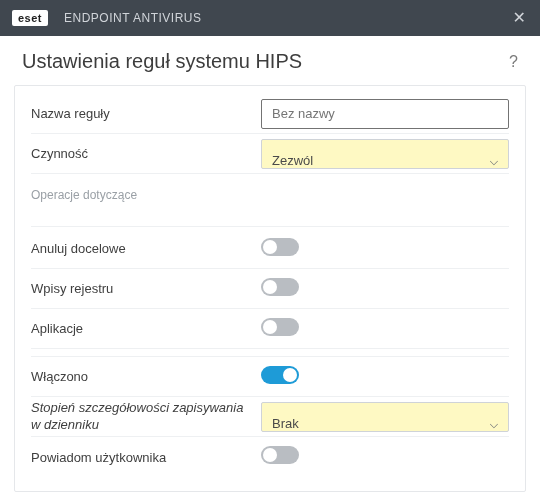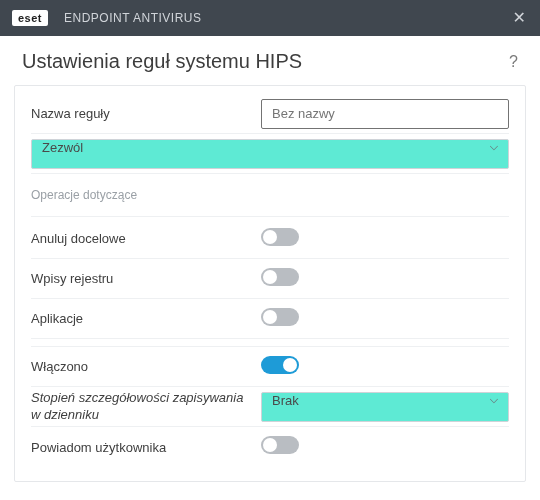--- a/index.html
+++ b/index.html
@@ -28,30 +28,30 @@
   .row {
     display: flex; align-items: center; min-height: 40px;
     border-bottom: 1px solid #eef0f2;
   }
   .row.noborder { border-bottom: none; }
   .row .label { flex: 0 0 230px; font-size: 13px; color: #3f3f3f; padding-right: 10px; }
   .row .label.wrap { line-height: 1.25; font-style: italic; }
   .row .control { flex: 1; }
   .section-cap {
     font-size: 12px; color: #9aa0a6; margin-top: 14px; margin-bottom: 2px;
-    border-bottom: 1px solid #eef0f2; padding-bottom: 14px;
+    border-bottom: 1px solid #eef0f2; padding-bottom: 24px;
   }
   input[type=text].txt {
     width: 100%; height: 30px; border: 1px solid #737373; border-radius: 2px;
     padding: 0 10px; font-size: 13px; color: #4a4a4a; outline: none;
   }
   .select {
     width: 100%; height: 30px; border: 1px solid #cfd3d8; border-radius: 2px;
-    padding: 0 10px; font-size: 13px; color: #4a4a4a; background: #5eead4;
-    display: flex; align-items: flex-start; justify-content: space-between; cursor: pointer;
+    padding: 0 10px; font-size: 13px; color: #4a4a4a; background: #fef9c3;
+    display: flex; align-items: flex-end; justify-content: space-between; cursor: pointer;
   }
   .chev { font-size: 11px; color: #6b7075; }
   .toggle {
     width: 38px; height: 18px; border-radius: 10px; background: #b9bdc2;
     position: relative; cursor: pointer; display: inline-block;
   }
   .toggle .knob {
     width: 14px; height: 14px; border-radius: 50%; background: #fff;
     position: absolute; top: 2px; left: 2px; transition: none;
   }
@@ -86,20 +86,21 @@
 <div class="panel">
 
   <div class="row">
     <div class="label">Nazwa reguły</div>
     <div class="control">
       <input type="text" class="txt" placeholder="Bez nazwy" style="">
     </div>
   </div>
 
   <div class="row">
+    <div class="label">Czynność</div>
     <div class="control">
       <div class="select">
         <span>Zezwól</span>
         <span class="chev">⌵</span>
       </div>
     </div>
   </div>
 
   <div class="section-cap">Operacje dotyczące</div>
 

